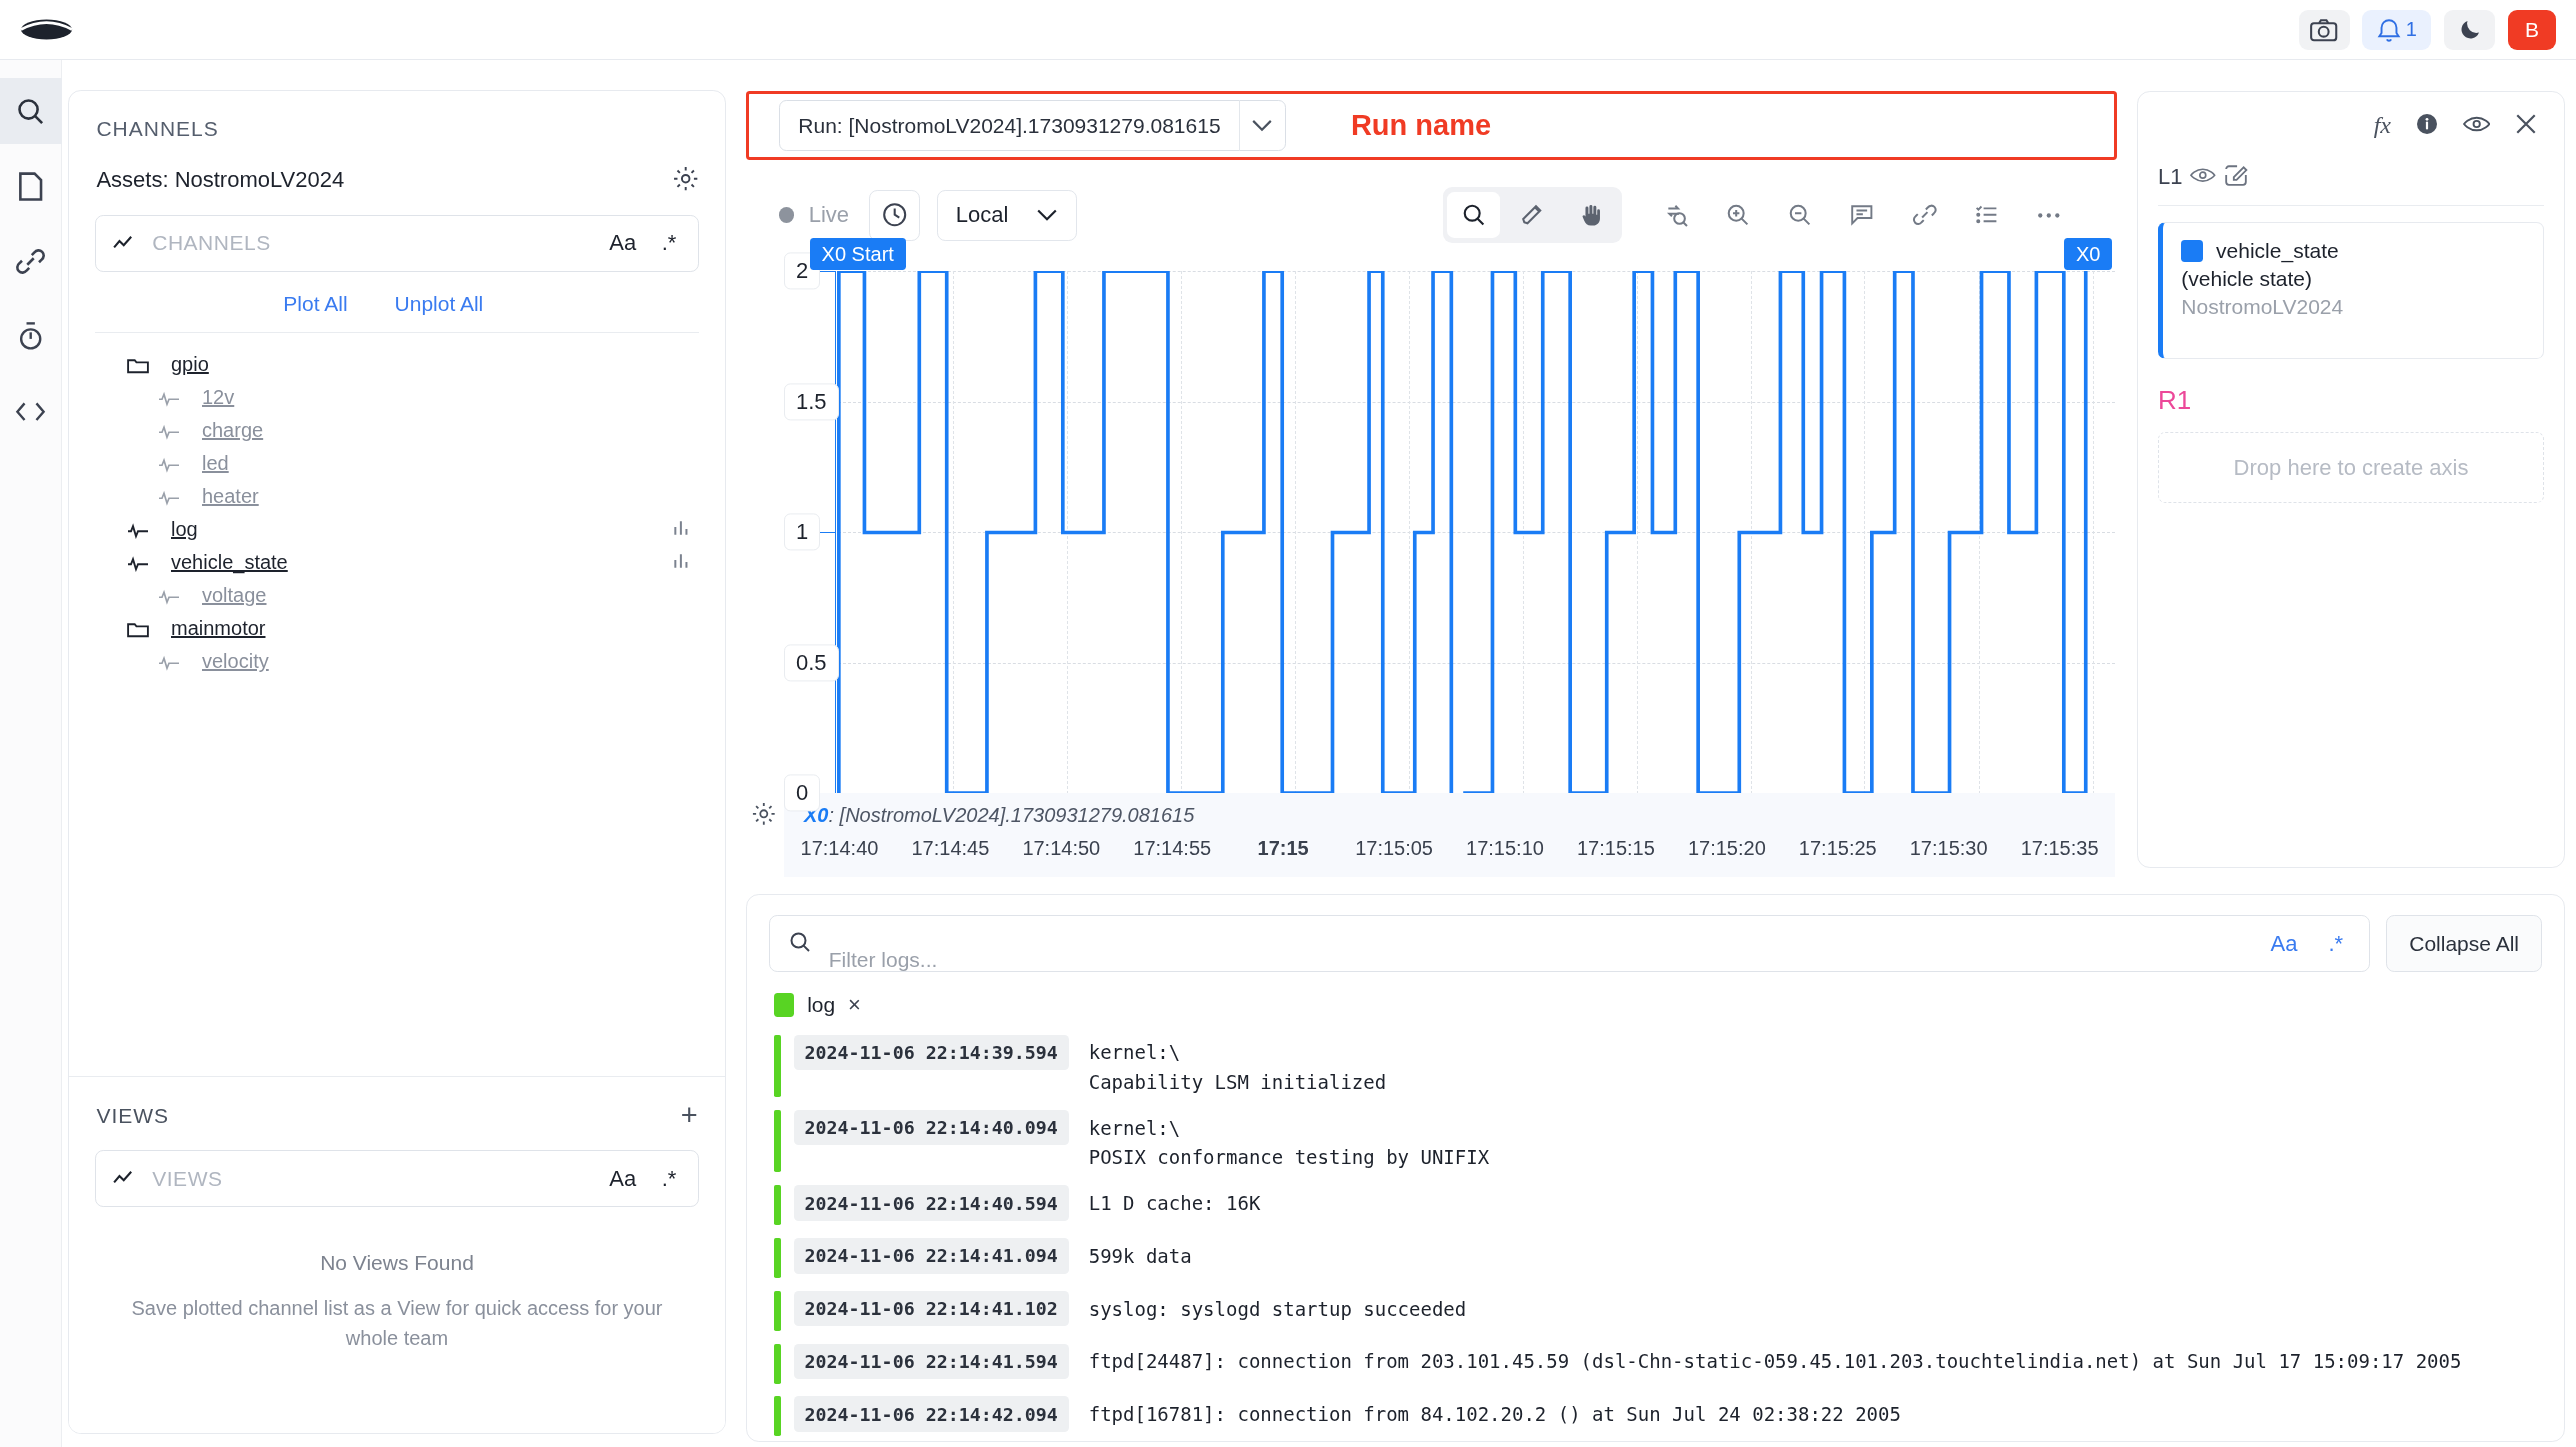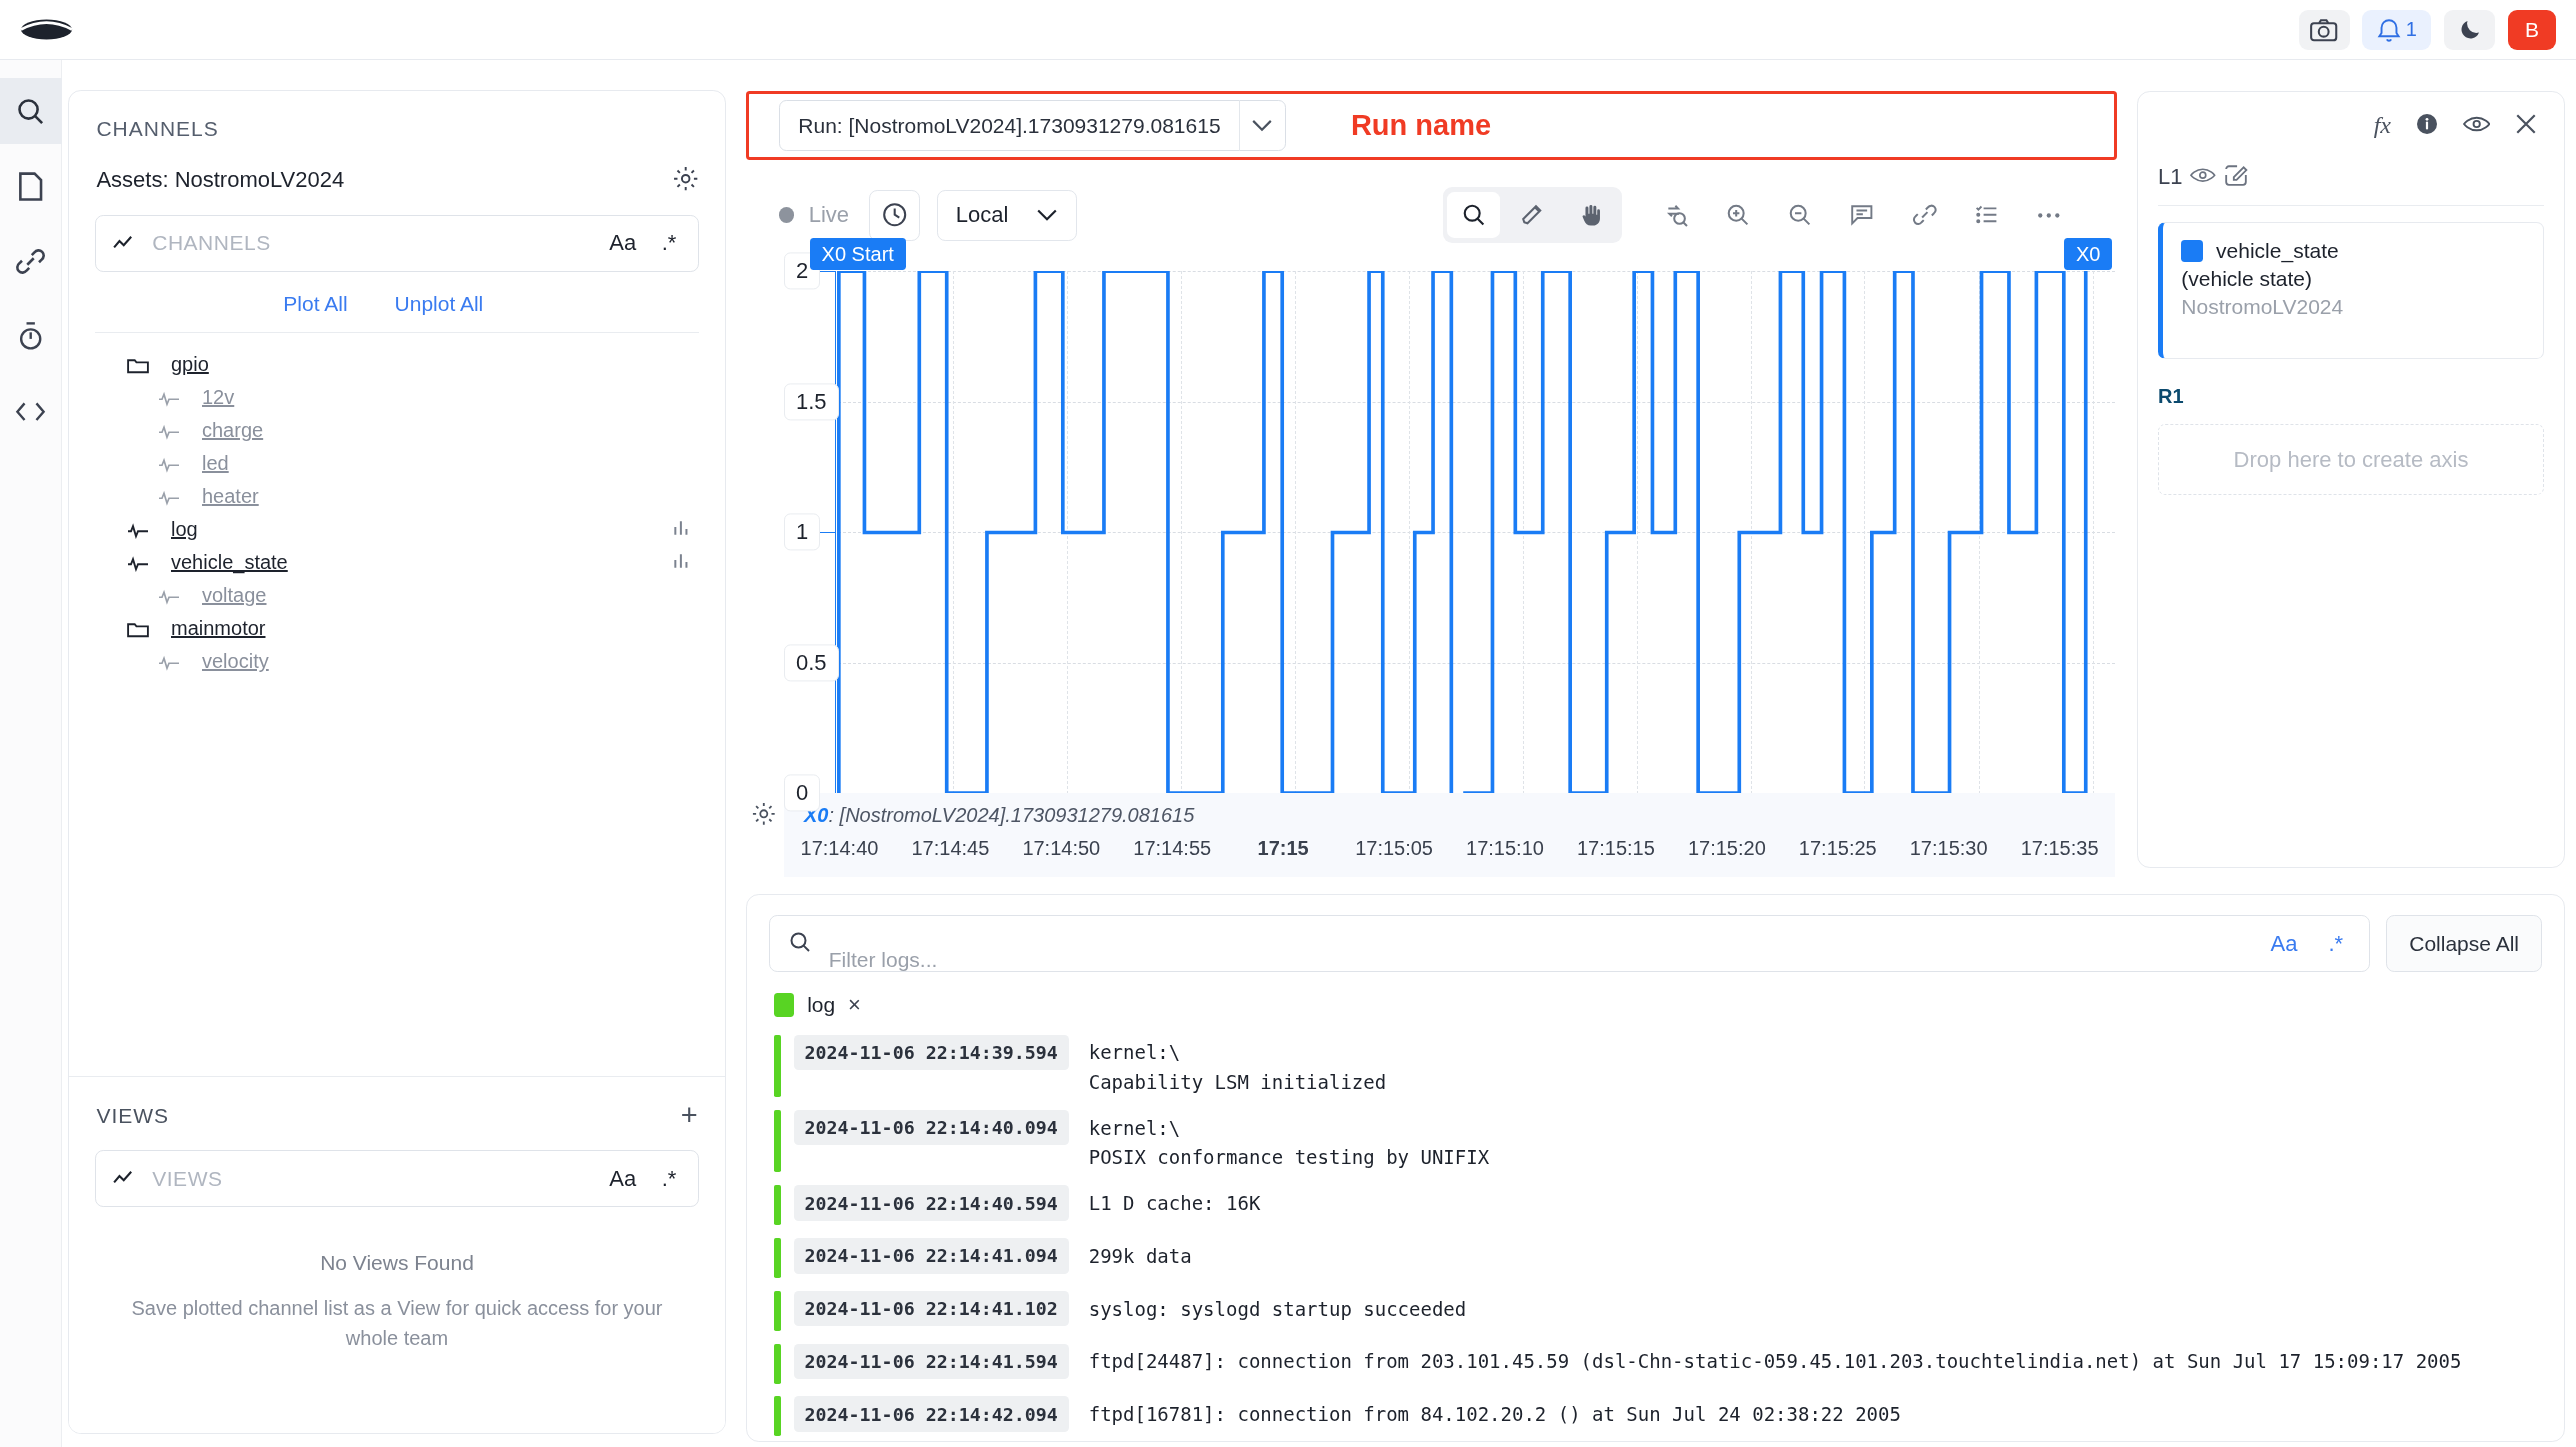--- a/index.html
+++ b/index.html
@@ -207,21 +207,21 @@
   .rp-div { height: 0.9px; background: #e9ecf0; margin: 14.6px 20px 0 20px; }
   .legend-card {
     margin: 16.5px 20px 0 20px; border: 0.9px solid #e7eaef; border-radius: 7.3px;
     border-left: 5.5px solid #1a7cf5; padding: 16.5px 18.3px; min-height: 137px;
   }
   .legend-line1 { display: flex; align-items: center; gap: 12.8px; }
   .legend-swatch { width: 22px; height: 22px; border-radius: 3.7px; background: #1a7cf5; }
   .legend-name { font-size: 21px; color: #1d222c; }
   .legend-sub { font-size: 21px; color: #1d222c; margin-top: 3.7px; }
   .legend-asset { font-size: 21px; color: #9aa0aa; margin-top: 3.7px; }
-  .rp-r1 { font-size: 20px; color: #0c4a6e; padding: 25.6px 0 0 20px; font-weight: bold; }
+  .rp-r1 { font-size: 26px; color: #ec4899; padding: 25.6px 0 0 20px; }
   .dropzone {
     margin: 16.5px 20px 0 20px; height: 71px; border: 1.8px dashed #dfe3e9;
     border-radius: 7.3px; display: flex; align-items: center; justify-content: center;
     font-size: 22px; color: #b6bbc4;
   }
 
   
   .logpanel {
     position: absolute; top: 894px; left: 746px; width: 1819px; height: 548px;
     background: #fff; border: 0.9px solid #e7eaef; border-radius: 12.8px; overflow: hidden;
@@ -724,21 +724,21 @@
 POSIX conformance testing by UNIFIX</div>
       </div>
       <div class="logrow">
         <div class="logbar"></div>
         <div class="logts">2024-11-06 22:14:40.594</div>
         <div class="logmsg">L1 D cache: 16K</div>
       </div>
       <div class="logrow">
         <div class="logbar"></div>
         <div class="logts">2024-11-06 22:14:41.094</div>
-        <div class="logmsg">299k data</div>
+        <div class="logmsg">599k data</div>
       </div>
       <div class="logrow">
         <div class="logbar"></div>
         <div class="logts">2024-11-06 22:14:41.102</div>
         <div class="logmsg">syslog: syslogd startup succeeded</div>
       </div>
       <div class="logrow">
         <div class="logbar"></div>
         <div class="logts">2024-11-06 22:14:41.594</div>
         <div class="logmsg">ftpd[24487]: connection from 203.101.45.59 (dsl-Chn-static-059.45.101.203.touchtelindia.net) at Sun Jul 17 15:09:17 2005</div>

